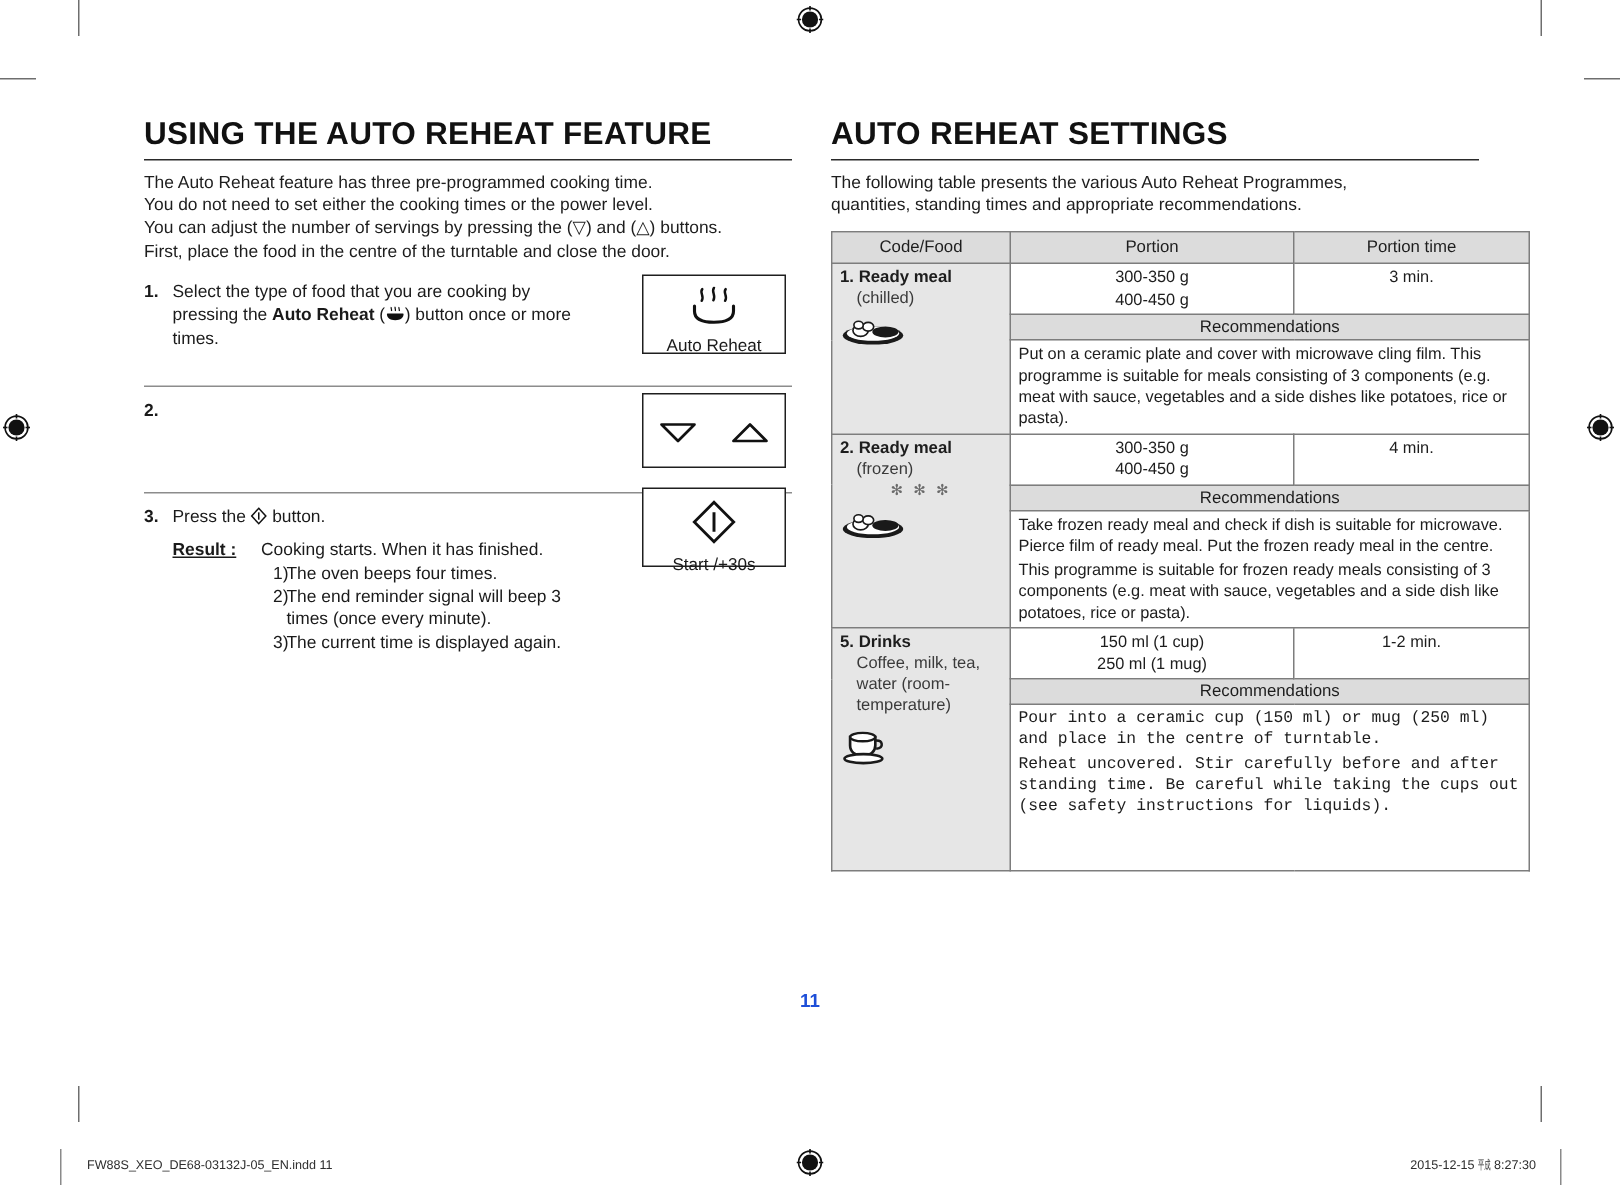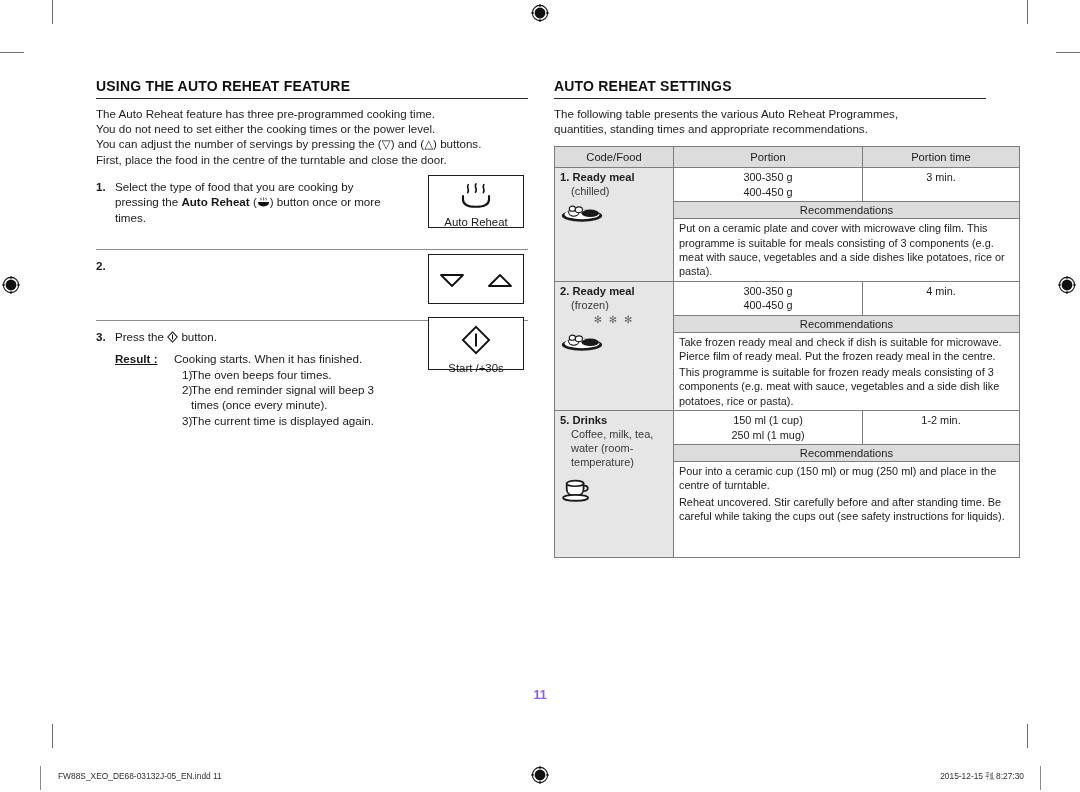--- a/index.html
+++ b/index.html
@@ -34,21 +34,21 @@
     left: 96px; top: 78px;
     width: 432px;
   }
   .col-right {
     position: absolute;
     left: 554px; top: 78px;
     width: 432px;
   }
 
   h1.section-title {
-    font-size: 14px;
+    font-size: 21px;
     font-weight: bold;
     letter-spacing: 0.2px;
     margin: 0 0 3px 0;
     padding: 0 0 4px 0;
     border-bottom: 1.6px solid #2a2a2a;
     text-transform: uppercase;
     color: #111;
   }
 
   p.intro {
@@ -191,25 +191,25 @@
     line-height: 14.3px;
     background: #ffffff;
   }
   td.rec-body p { margin: 0; }
   td.rec-body p + p { margin-top: 2px; }
 
   
   .page-number {
     position: absolute;
     left: 0; right: 0;
-    top: 688px;
+    top: 660px;
     text-align: center;
     font-size: 12.5px;
     font-weight: bold;
-    color: #8b5cf6;
+    color: #1d4ed8;
   }
   .footer {
     position: absolute;
     left: 0; top: 766px;
     width: 1080px;
     height: 24px;
     font-size: 8.4px;
     color: #2f2f2f;
   }
   .footer .f-left { position: absolute; left: 58px; top: 5px; white-space: nowrap; }
@@ -458,21 +458,21 @@
           <td class="portion-cell">
             <span class="pl">150 ml (1 cup)</span>
             <span class="pl">250 ml (1 mug)</span>
           </td>
           <td class="standing-cell">1-2 min.</td>
         </tr>
         <tr>
           <td class="rec-head" colspan="2">Recommendations</td>
         </tr>
         <tr>
-          <td class="rec-body" colspan="2" style="padding-bottom:34px;">
+          <td class="rec-body" colspan="2" style="padding-bottom:34px;font-family:Liberation Mono, monospace;">
             <p>Pour into a ceramic cup (150 ml) or mug (250 ml) and place in the centre of turntable.</p>
             <p>Reheat uncovered. Stir carefully before and after standing time. Be careful while taking the cups out (see safety instructions for liquids).</p>
           </td>
         </tr>
 
       </tbody>
     </table>
   </div>
 
   <div class="page-number">11</div>

